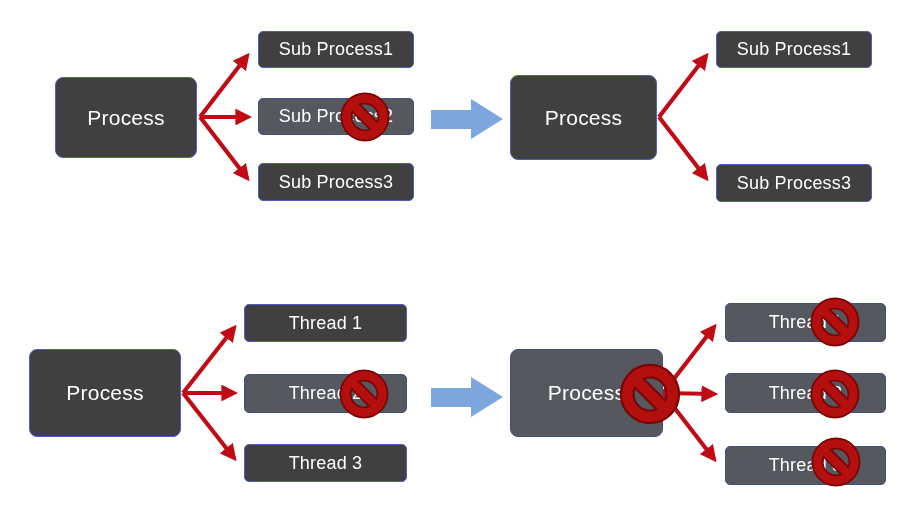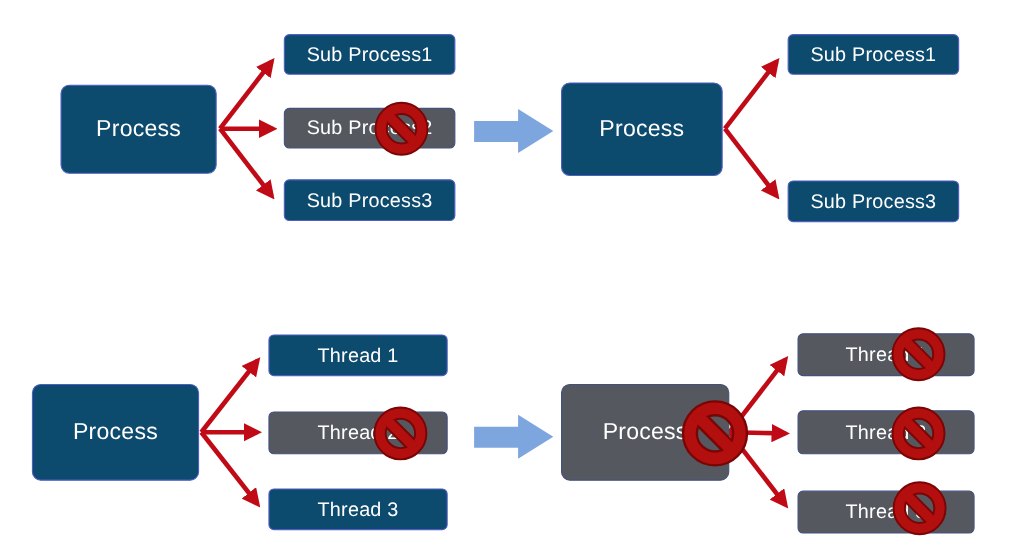--- a/index.html
+++ b/index.html
@@ -8,21 +8,21 @@
     background:#ffffff; overflow:hidden;
     font-family:"Liberation Sans", sans-serif;
   }
   .box {
     position:absolute; display:flex; align-items:center; justify-content:center;
     color:#ffffff; box-sizing:border-box; text-align:center;
     letter-spacing:0.2px;
   }
   .box.parent { border-radius:8px; font-size:21px; }
   .box.child  { border-radius:5px; font-size:18px; }
-  .blue { background:#0c4a6e; border:1px solid #4f5ec4; }
+  .blue { background:#404040; border:1px solid #4f5ec4; }
   .gray { background:#55585F; border:1px solid #44517e; }
   .overlay { position:absolute; left:0; top:0; pointer-events:none; }
   .no-entry { position:absolute; pointer-events:none; }
 </style>
 </head>
 <body>
 
 <div class="canvas">
 
   <svg class="overlay" width="922" height="506" viewBox="0 0 922 506">

